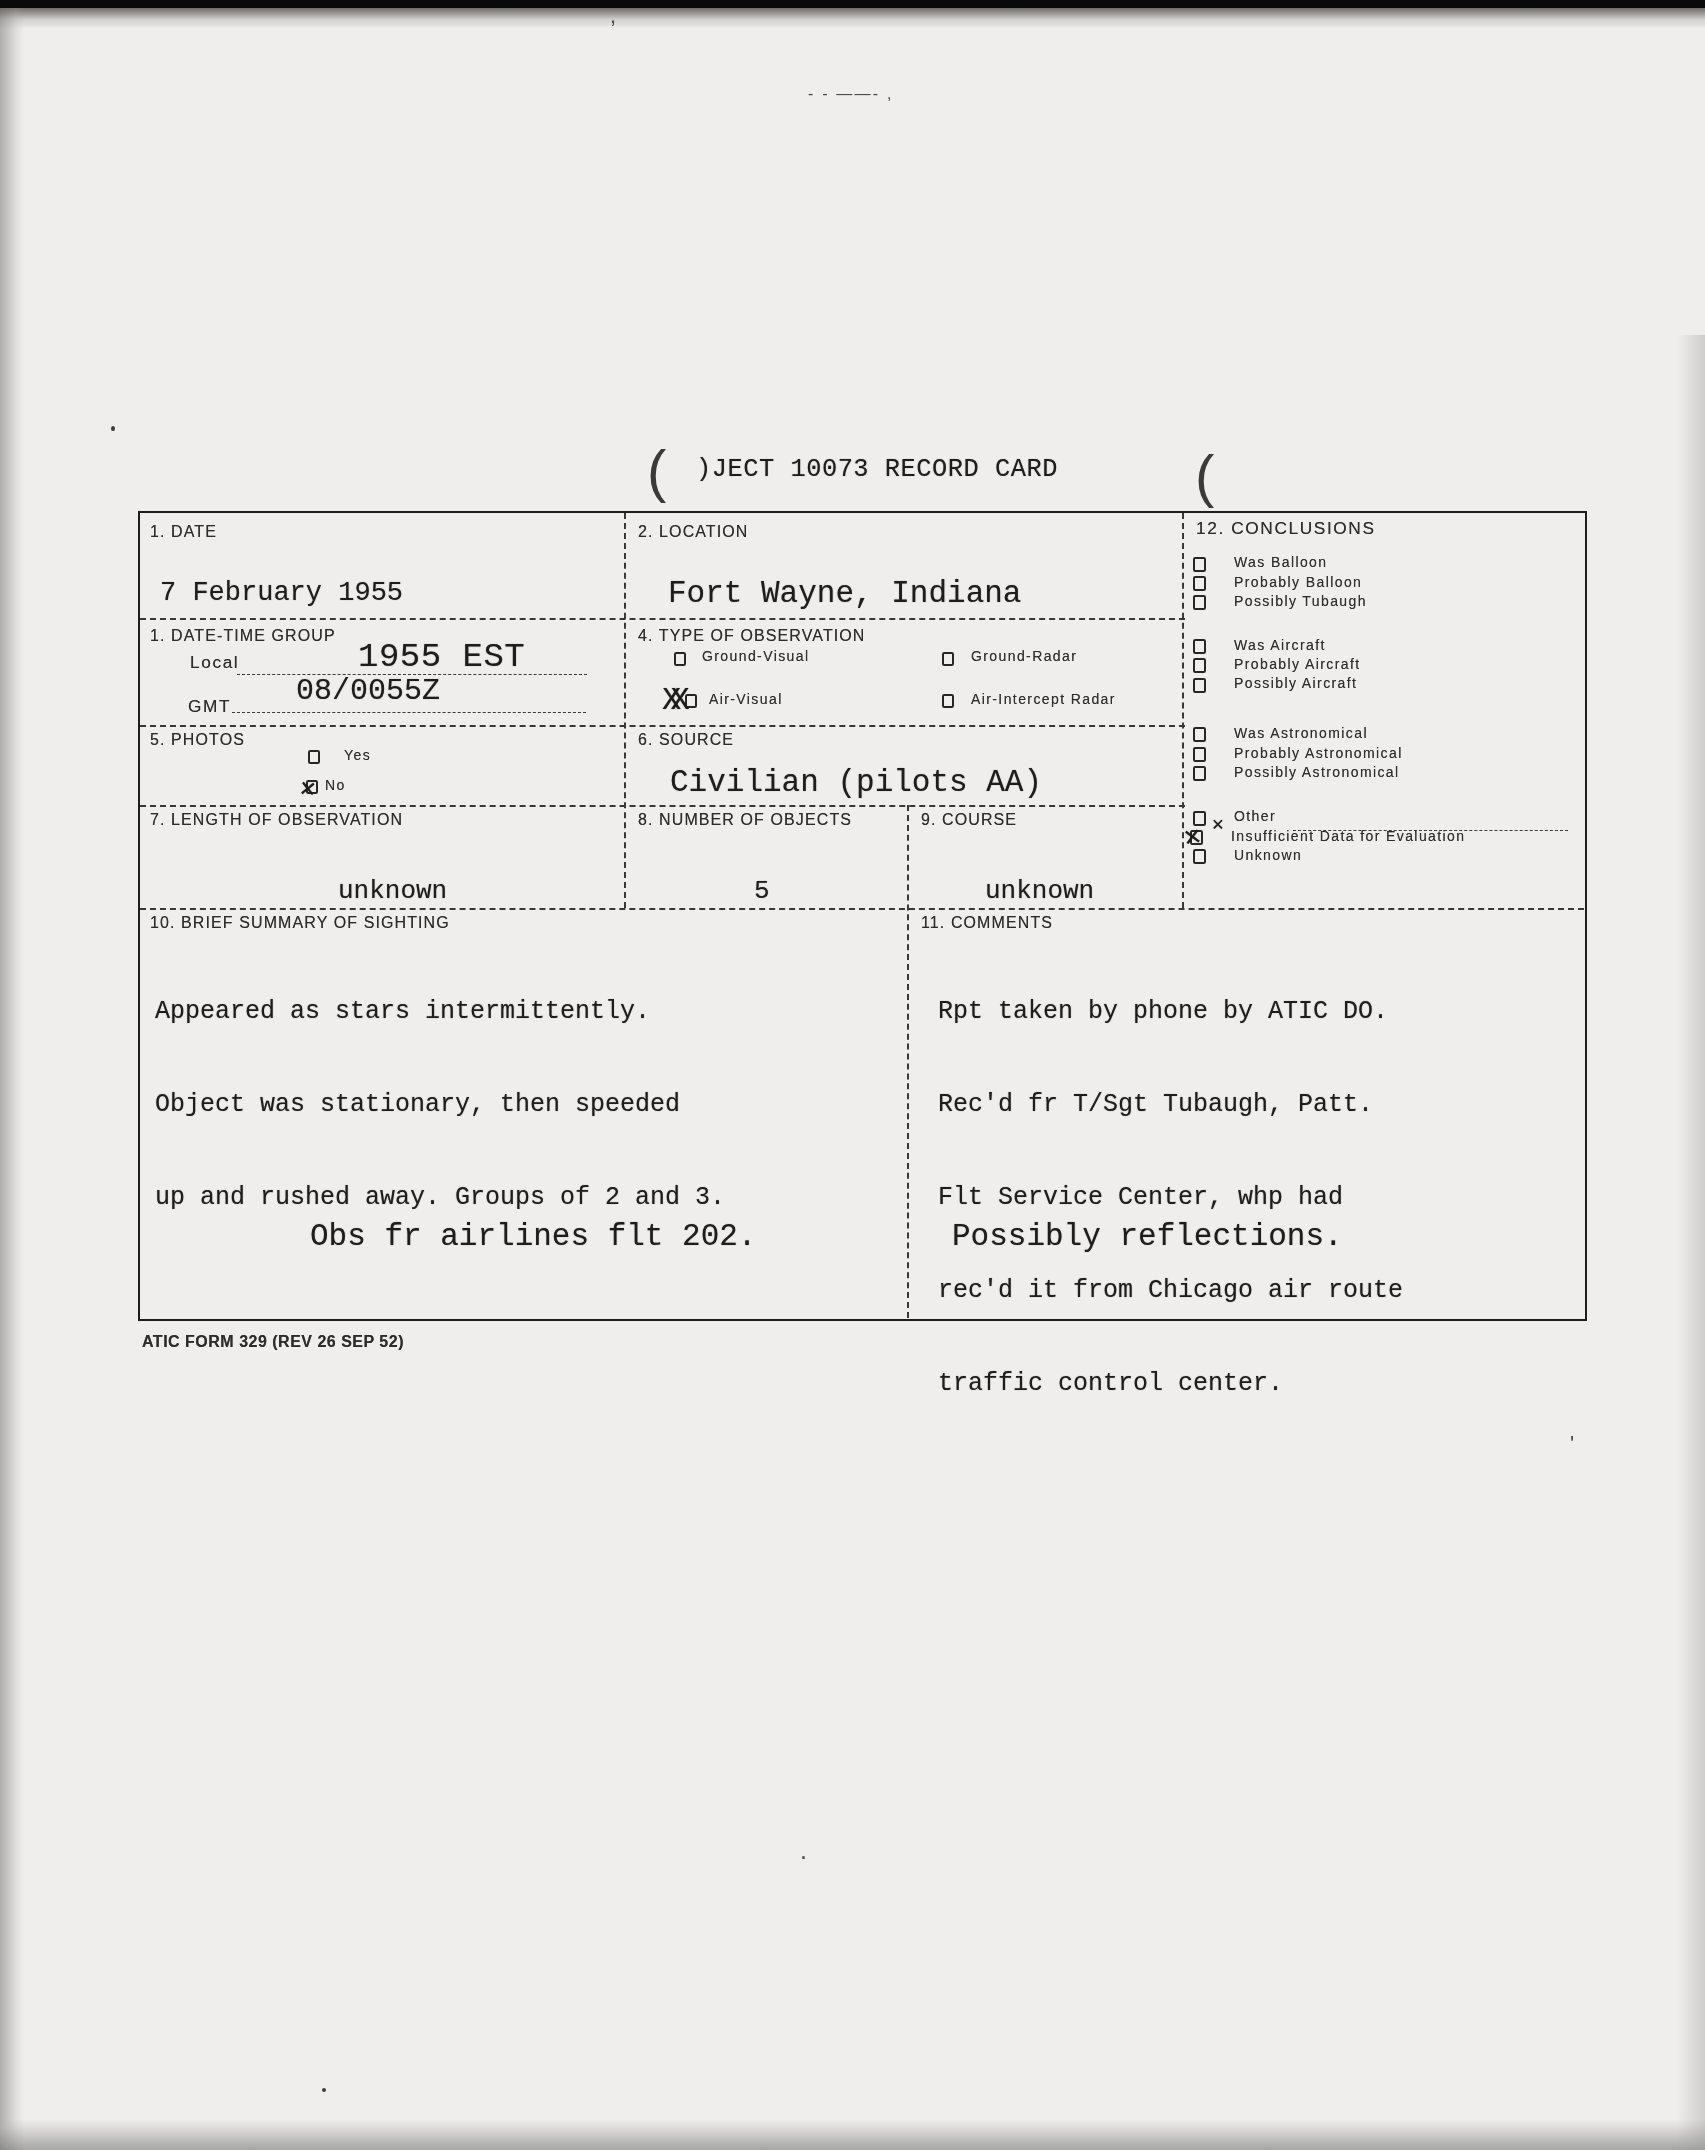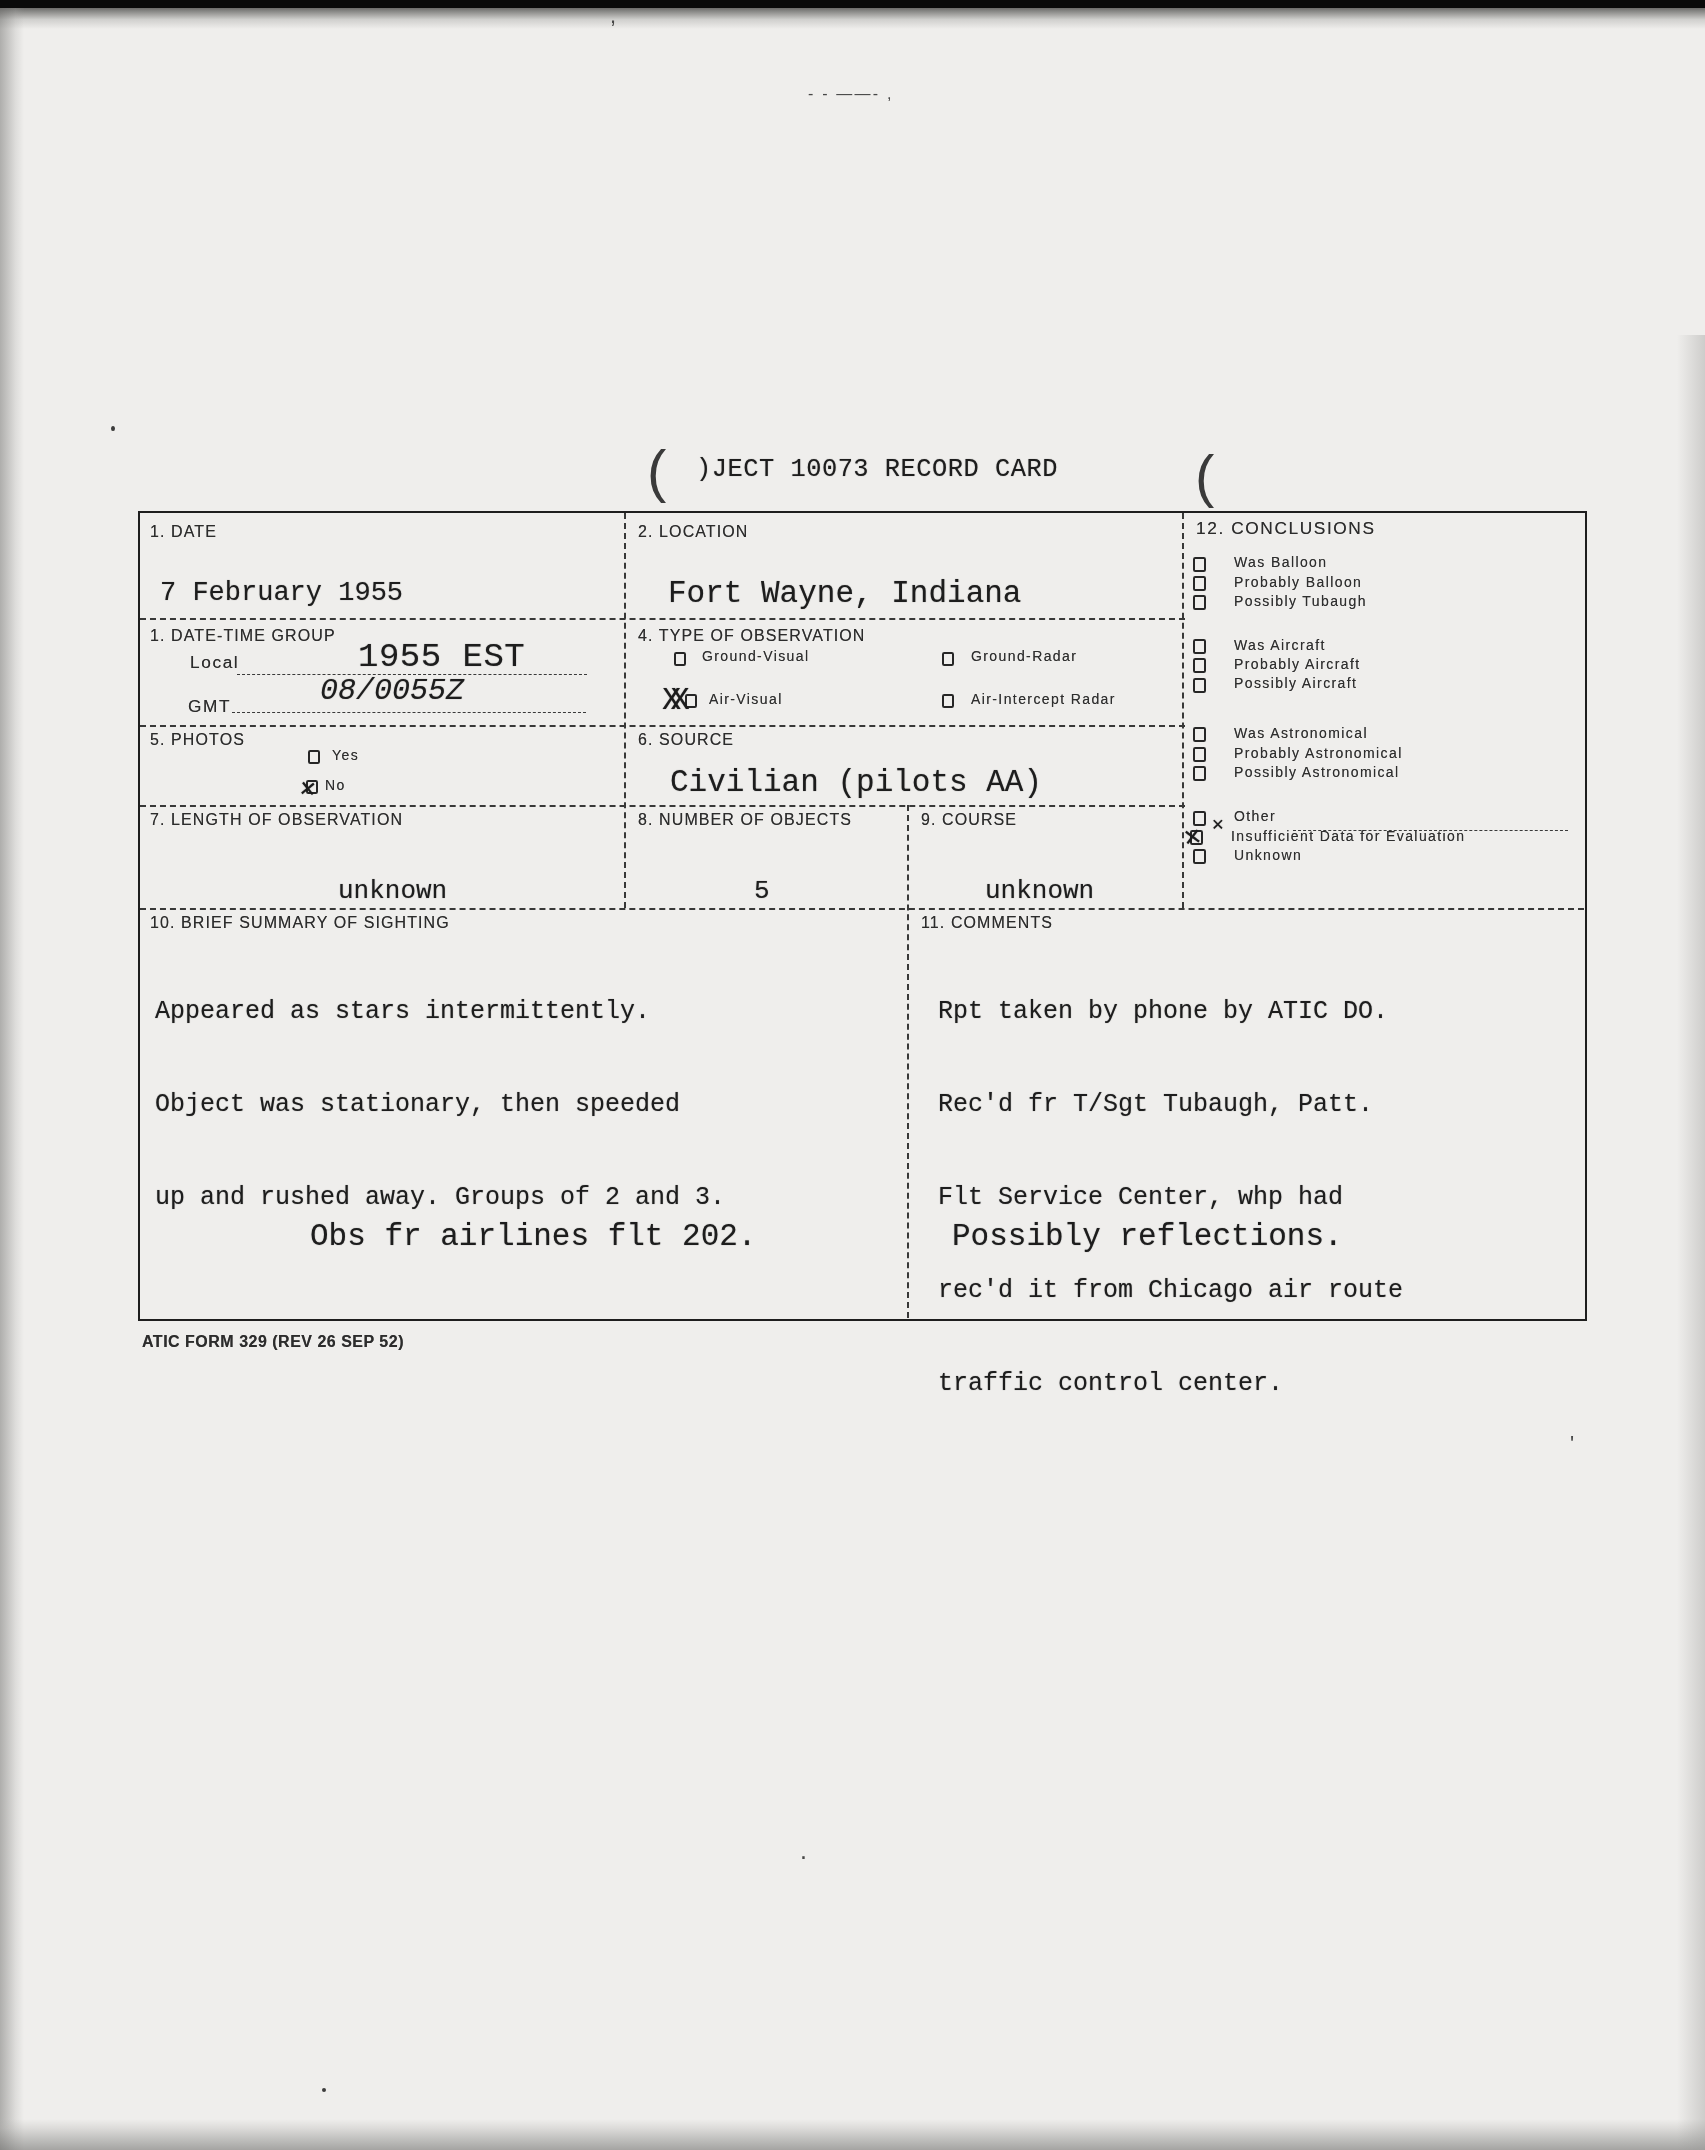--- a/index.html
+++ b/index.html
@@ -92,36 +92,36 @@
 
   <div class="lbl" style="left:638px;top:523px;">2. LOCATION</div>
   <div class="tw tw58" style="left:668px;top:576px;">Fort Wayne, Indiana</div>
 
   <div class="lbl" style="left:150px;top:627px;">1. DATE-TIME GROUP</div>
   <div class="lbl-sm" style="left:190px;top:652px;letter-spacing:1.6px;">Local</div>
   <div class="uline" style="left:237px;top:674px;width:350px;"></div>
   <div class="tw tw62" style="left:358px;top:638px;">1955 EST</div>
   <div class="lbl-sm" style="left:188px;top:696px;letter-spacing:1.6px;">GMT</div>
   <div class="uline" style="left:232px;top:712px;width:354px;"></div>
-  <div class="tw tw56" style="left:320px;top:674px;font-style:italic;">08/0055Z</div>
+  <div class="tw tw56" style="left:296px;top:674px;">08/0055Z</div>
 
   <div class="lbl" style="left:638px;top:627px;">4. TYPE OF OBSERVATION</div>
   <div class="cbx cbx-sm" style="left:674px;top:652px;"></div>
   <div class="cl-item-label" style="left:702px;top:648px;">Ground-Visual</div>
   <div class="cbx cbx-sm" style="left:942px;top:652px;"></div>
   <div class="cl-item-label" style="left:971px;top:648px;">Ground-Radar</div>
   <div class="cbx cbx-sm" style="left:685px;top:694px;"></div>
   <div class="xmark" style="left:662px;top:682px;font-size:32px;letter-spacing:-10.8px;">XX</div>
   <div class="cl-item-label" style="left:709px;top:691px;">Air-Visual</div>
   <div class="cbx cbx-sm" style="left:942px;top:694px;"></div>
   <div class="cl-item-label" style="left:971px;top:691px;">Air-Intercept Radar</div>
 
   <div class="lbl" style="left:150px;top:731px;">5. PHOTOS</div>
   <div class="cbx cbx-sm" style="left:308px;top:750px;"></div>
-  <div class="cl-item-label" style="left:332px;top:747px;">Yes</div>
+  <div class="cl-item-label" style="left:344px;top:747px;">Yes</div>
   <div class="cbx cbx-sm" style="left:306px;top:780px;"></div>
   <div class="xmark" style="left:300px;top:772px;font-size:26px;transform:rotate(6deg);">✕</div>
   <div class="cl-item-label" style="left:325px;top:777px;">No</div>
 
   <div class="lbl" style="left:638px;top:731px;">6. SOURCE</div>
   <div class="tw tw58" style="left:670px;top:765px;">Civilian (pilots AA)</div>
 
   <div class="lbl" style="left:150px;top:811px;">7. LENGTH OF OBSERVATION</div>
   <div class="tw tw48" style="left:338px;top:876px;">unknown</div>
   <div class="lbl" style="left:638px;top:811px;">8. NUMBER OF OBJECTS</div>

